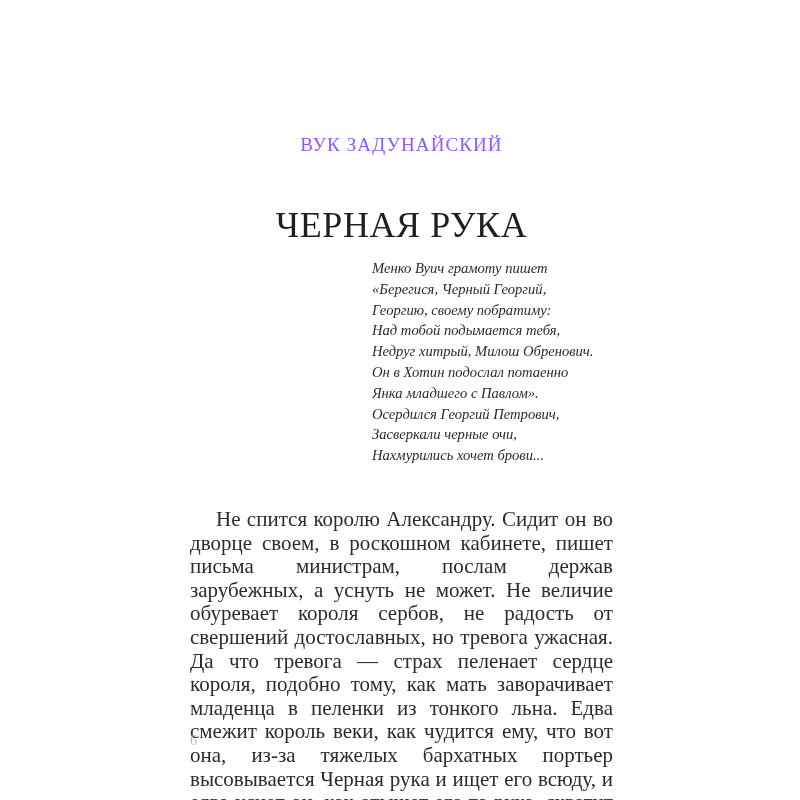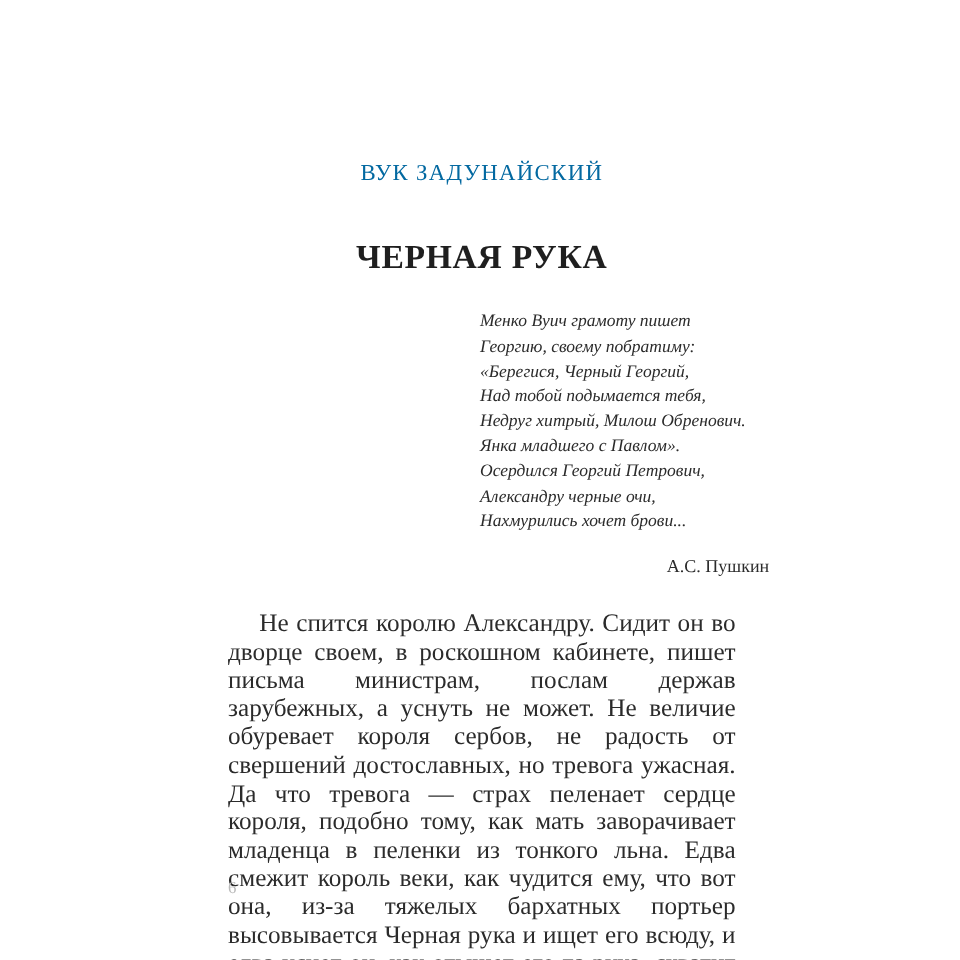--- a/index.html
+++ b/index.html
@@ -22,49 +22,48 @@
   
   .chapter-author {
     position: absolute;
     left: 190px;
     width: 423px;
     top: 134px;
     text-align: center;
     font-size: 19px;
     letter-spacing: 1.1px;
     font-weight: 400;
-    color: #0369a1;
+    color: #8b5cf6;
     line-height: 1.2;
   }
 
   
   .chapter-title {
     position: absolute;
     left: 190px;
     width: 423px;
     top: 178px;
     text-align: center;
-    font-size: 28px;
-    font-weight: 700;
+    font-size: 36px;
+    font-weight: 400;
     letter-spacing: 0.6px;
     line-height: 1.32;
     color: #1f1f1f;
   }
   .chapter-title .line {
     display: block;
     white-space: nowrap;
   }
 
   
   .epigraph {
     position: absolute;
     left: 372px;
     width: 241px;
     top: 258px;
-    margin-left: 28px;
   }
   .epigraph-verse {
     font-style: italic;
     font-size: 14.6px;
     line-height: 20.8px;
     color: #2b2b2b;
     text-align: left;
   }
   .epigraph-verse .vline {
     display: block;
@@ -114,30 +113,30 @@
 
   <div class="chapter-author">ВУК ЗАДУНАЙСКИЙ</div>
 
   <h1 class="chapter-title">
     <span class="line">ЧЕРНАЯ РУКА</span>
   </h1>
 
   <div class="epigraph">
     <div class="epigraph-verse">
       <span class="vline">Менко Вуич грамоту пишет</span>
+      <span class="vline">«Берегися, Черный Георгий,</span>
       <span class="vline">Георгию, своему побратиму:</span>
-      <span class="vline">«Берегися, Черный Георгий,</span>
       <span class="vline">Над тобой подымается тебя,</span>
       <span class="vline">Недруг хитрый, Милош Обренович.</span>
+      <span class="vline">Он в Хотин подослал потаенно</span>
       <span class="vline">Янка младшего с Павлом».</span>
       <span class="vline">Осердился Георгий Петрович,</span>
-      <span class="vline">Александру черные очи,</span>
+      <span class="vline">Засверкали черные очи,</span>
       <span class="vline">Нахмурились хочет брови...</span>
     </div>
-    <div class="epigraph-source">А.С. Пушкин</div>
   </div>
 
   <div class="body-text">
     <p>Не спится королю Александру. Сидит он во дворце своем, в роскошном кабинете, пишет письма министрам, послам держав зарубежных, а уснуть не может. Не величие обуревает короля сербов, не радость от свершений достославных, но тревога ужасная. Да что тревога — страх пеленает сердце короля, подобно тому, как мать заворачивает младенца в пеленки из тонкого льна. Едва смежит король веки, как чудится ему, что вот она, из-за тяжелых бархатных портьер высовывается Черная рука и ищет его всюду, и едва уснет он, как отыщет его та рука, схватит за шею корявыми, но сильными черными пальцами и задушит.</p>
   </div>
 
   <div class="folio">6</div>
 
 </div>
 

